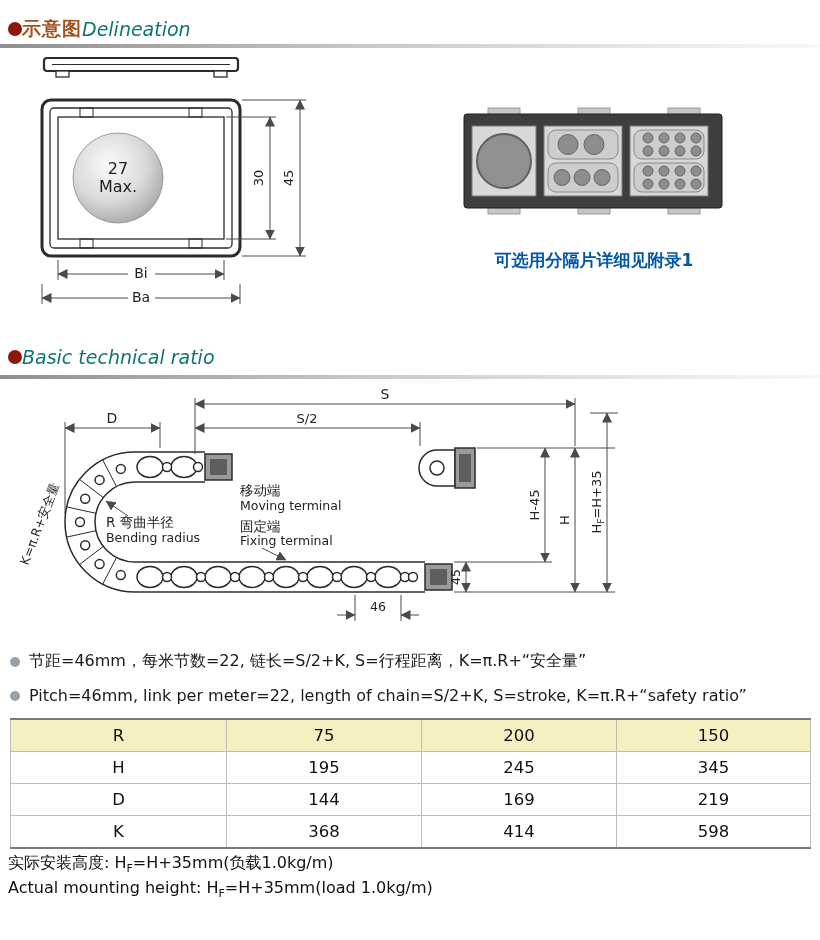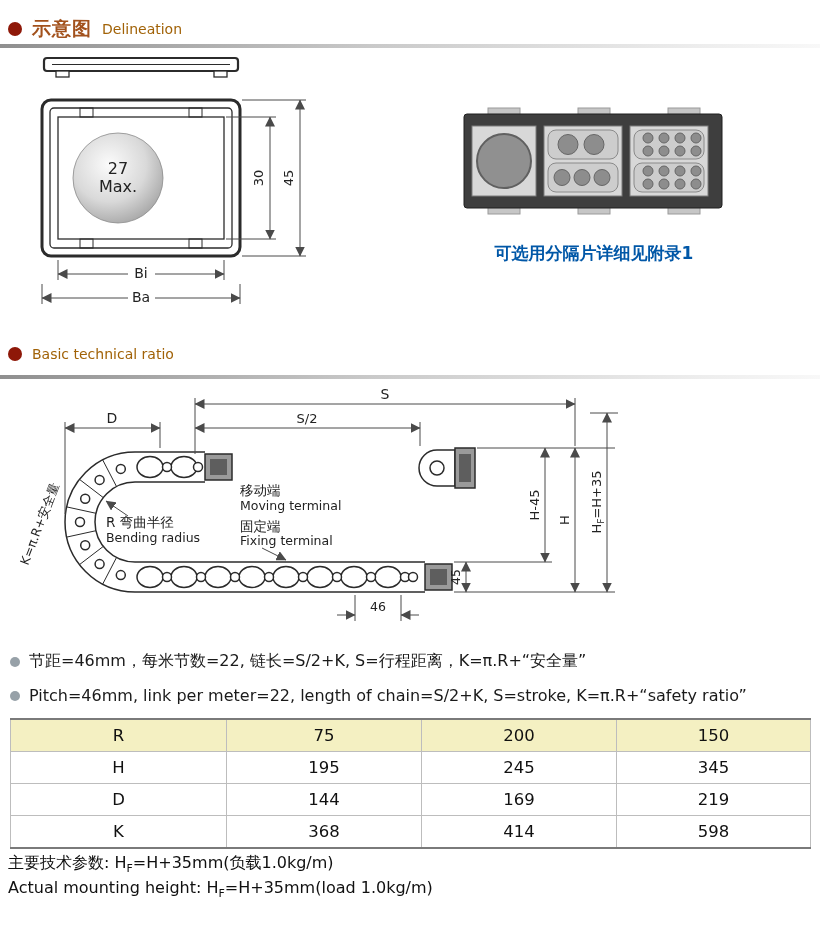--- a/index.html
+++ b/index.html
@@ -1,27 +1,27 @@
 <!DOCTYPE html>
 <html><head>
 <meta charset="utf-8">
 <style>
   html,body{margin:0;padding:0;background:#ffffff;}
   body{width:820px;height:940px;position:relative;overflow:hidden;
        font-family:"DejaVu Sans","Liberation Sans",sans-serif;color:#1c1c1c;}
   .abs{position:absolute;}
   
-  .sec-header{position:absolute;left:8px;display:flex;align-items:center;gap:10px;justify-content:center;}
+  .sec-header{position:absolute;left:8px;display:flex;align-items:center;justify-content:center;}
   .sec-bullet{width:14px;height:14px;border-radius:50%;background:#8e1808;display:inline-block;}
   .t-cn{font-size:19px;font-weight:bold;color:#a2511c;letter-spacing:1px;}
-  .t-en{font-size:14px;color:#a16207;}
+  .t-en{font-size:19px;color:#0f766e;font-style:italic;}
   .hr{position:absolute;left:0;width:820px;height:4px;
       background:linear-gradient(to right,#8f8f8f,#c9c9c9 45%,#ededed 85%,#f8f8f8);}
   
-  .caption{position:absolute;left:448px;top:242px;width:292px;text-align:center;
+  .caption{position:absolute;left:448px;top:249px;width:292px;text-align:center;
            color:#0057a7;font-size:17px;font-weight:bold;}
   
   .note{position:absolute;left:10px;display:flex;align-items:center;gap:9px;font-size:16px;color:#1a1a1a;justify-content:center;}
   .nb{width:10px;height:10px;border-radius:50%;background:#97a1a8;flex:0 0 auto;}
   
   table.spec{position:absolute;left:10px;top:718px;width:800px;border-collapse:collapse;table-layout:fixed;
              border-top:2px solid #7a7a7a;border-bottom:2px solid #7a7a7a;}
   table.spec th,table.spec td{border:1px solid #bdbdbd;height:29px;text-align:center;
              font-size:16.5px;font-weight:normal;color:#111;padding:1px 4px;}
   table.spec thead tr{background:#f4f0c2;}
@@ -315,19 +315,19 @@
       <tr>
         <td>K</td>
         <td>368</td>
         <td>414</td>
         <td>598</td>
       </tr>
     </tbody>
   </table>
 
   <div class="foot" style="top:853px">
-    <span>主要技术参数: H</span><sub>F</sub><span>=H+35mm(负载1.0kg/m)</span>
+    <span>实际安装高度: H</span><sub>F</sub><span>=H+35mm(负载1.0kg/m)</span>
   </div>
   <div class="foot" style="top:878px">
     <span>Actual mounting height: H</span><sub>F</sub><span>=H+35mm(load 1.0kg/m)</span>
   </div>
 
 </div>
 
 </body></html>

